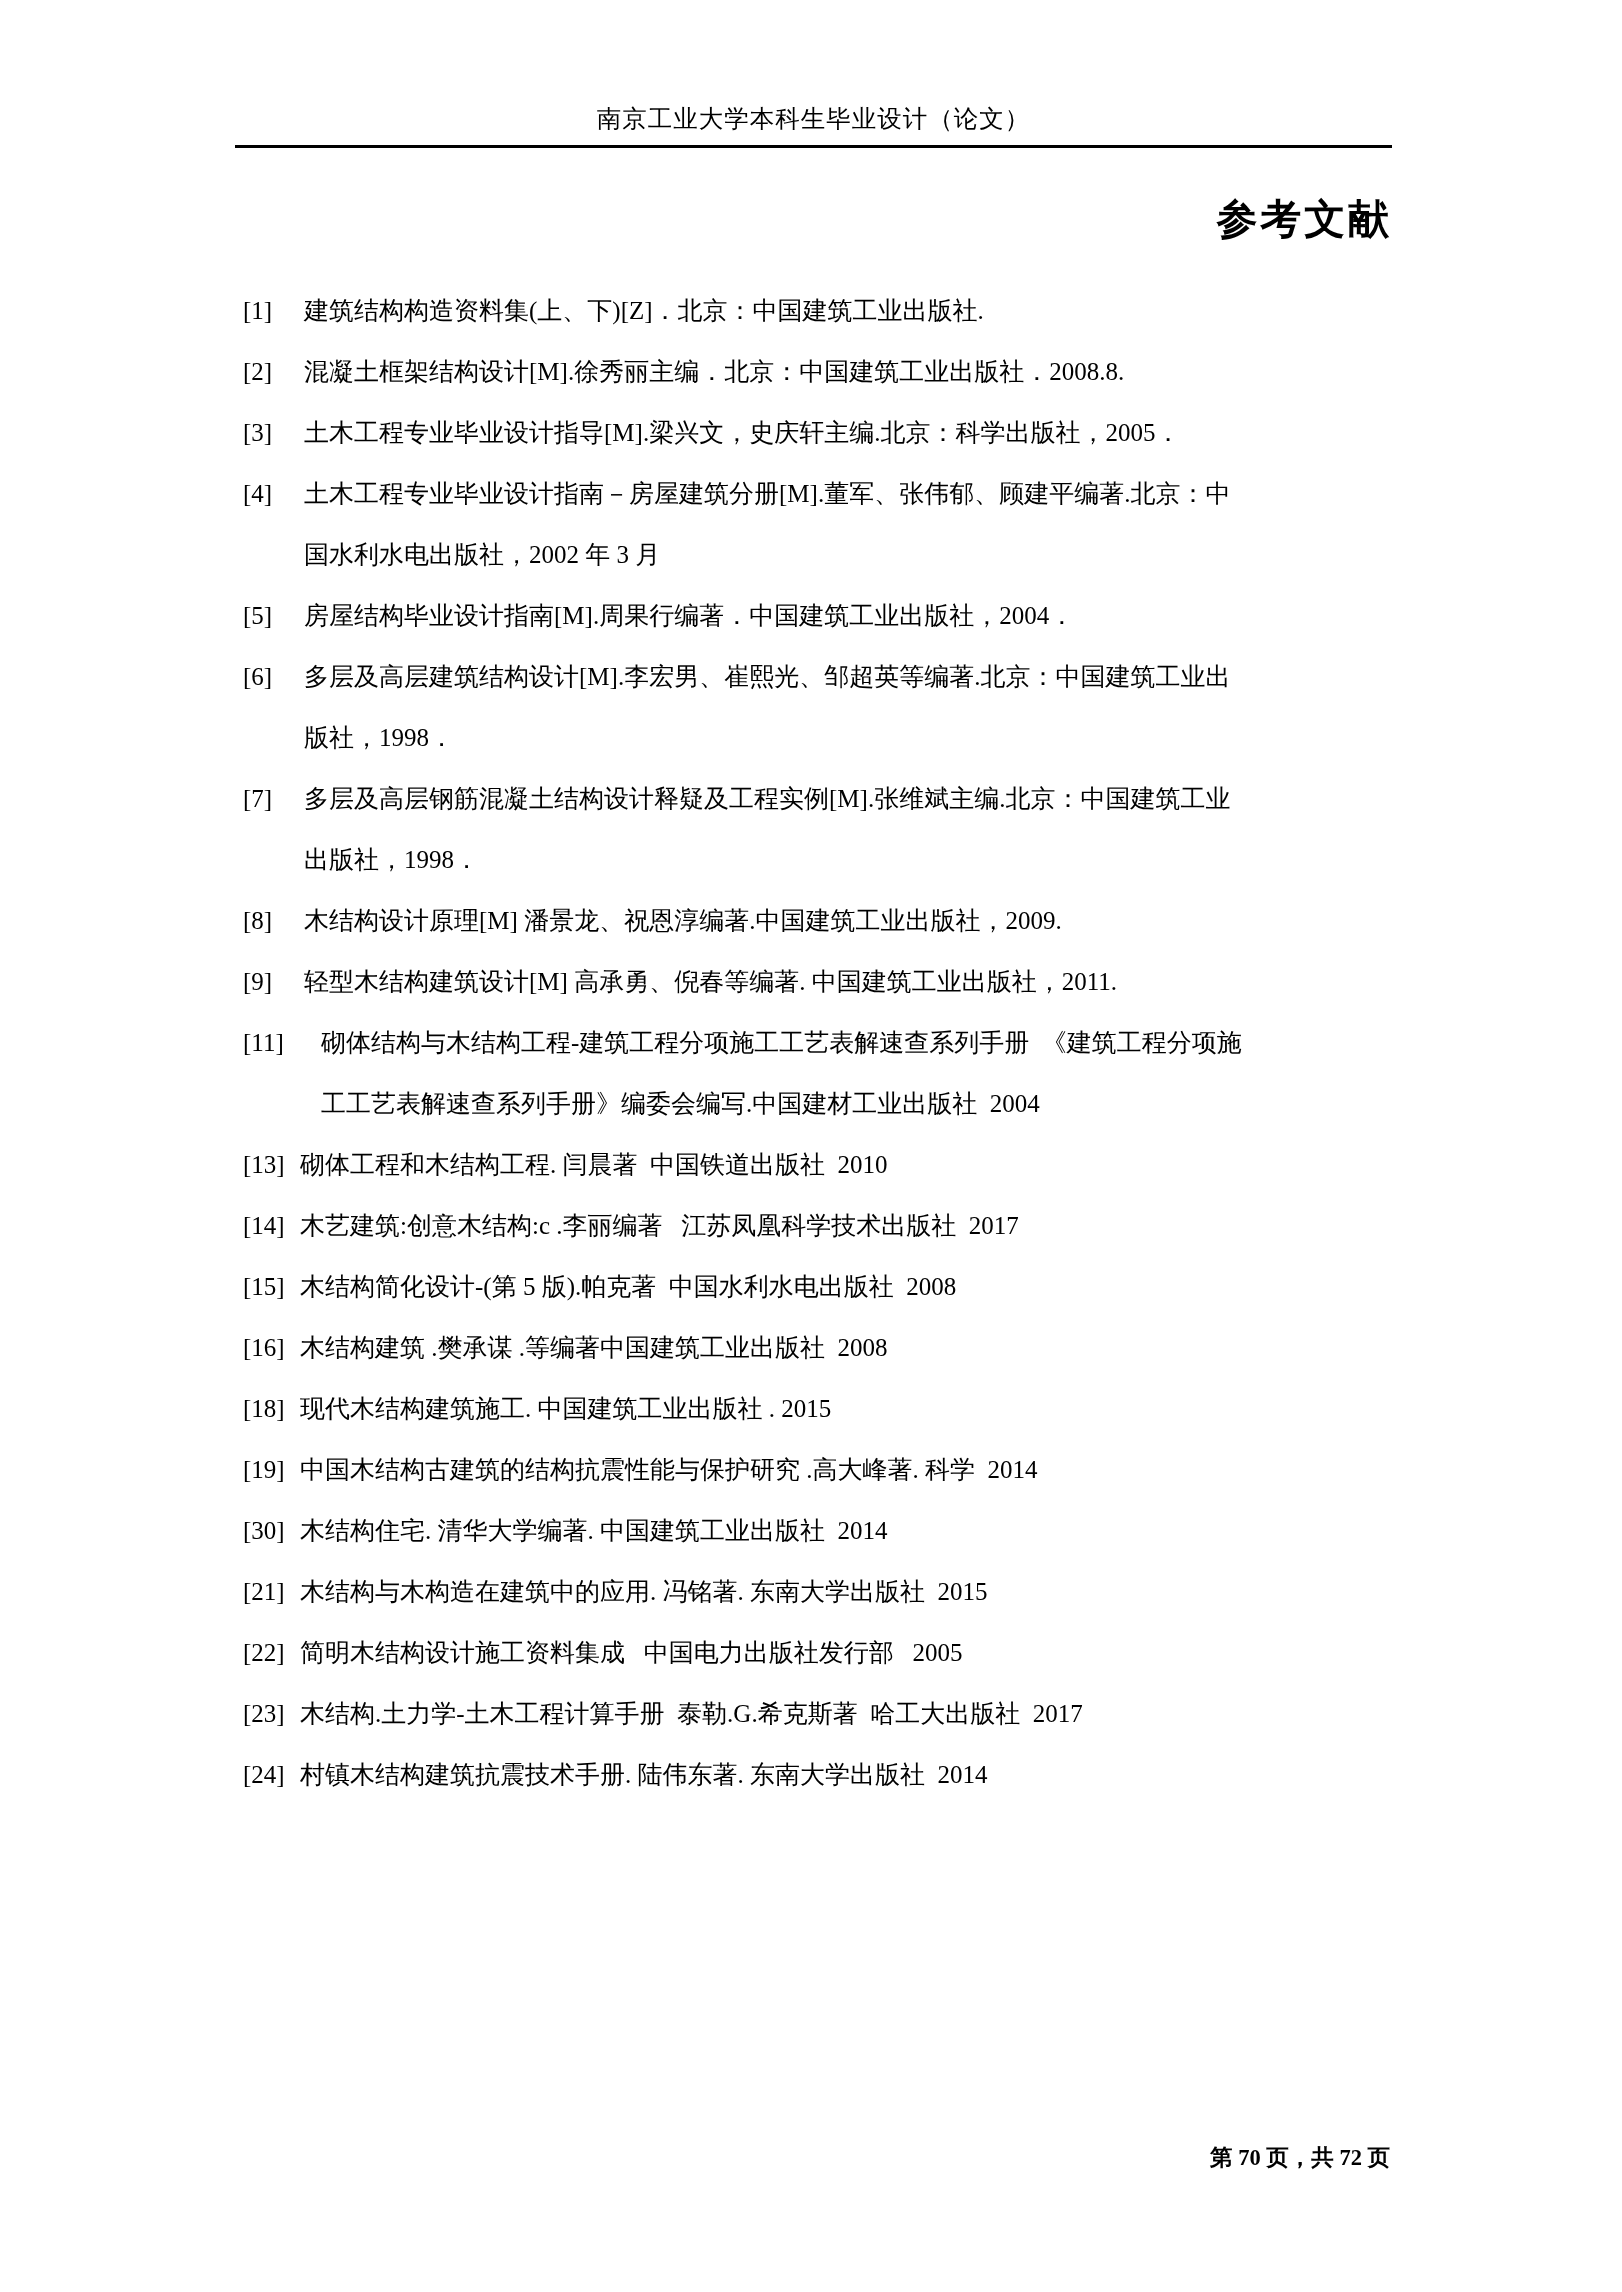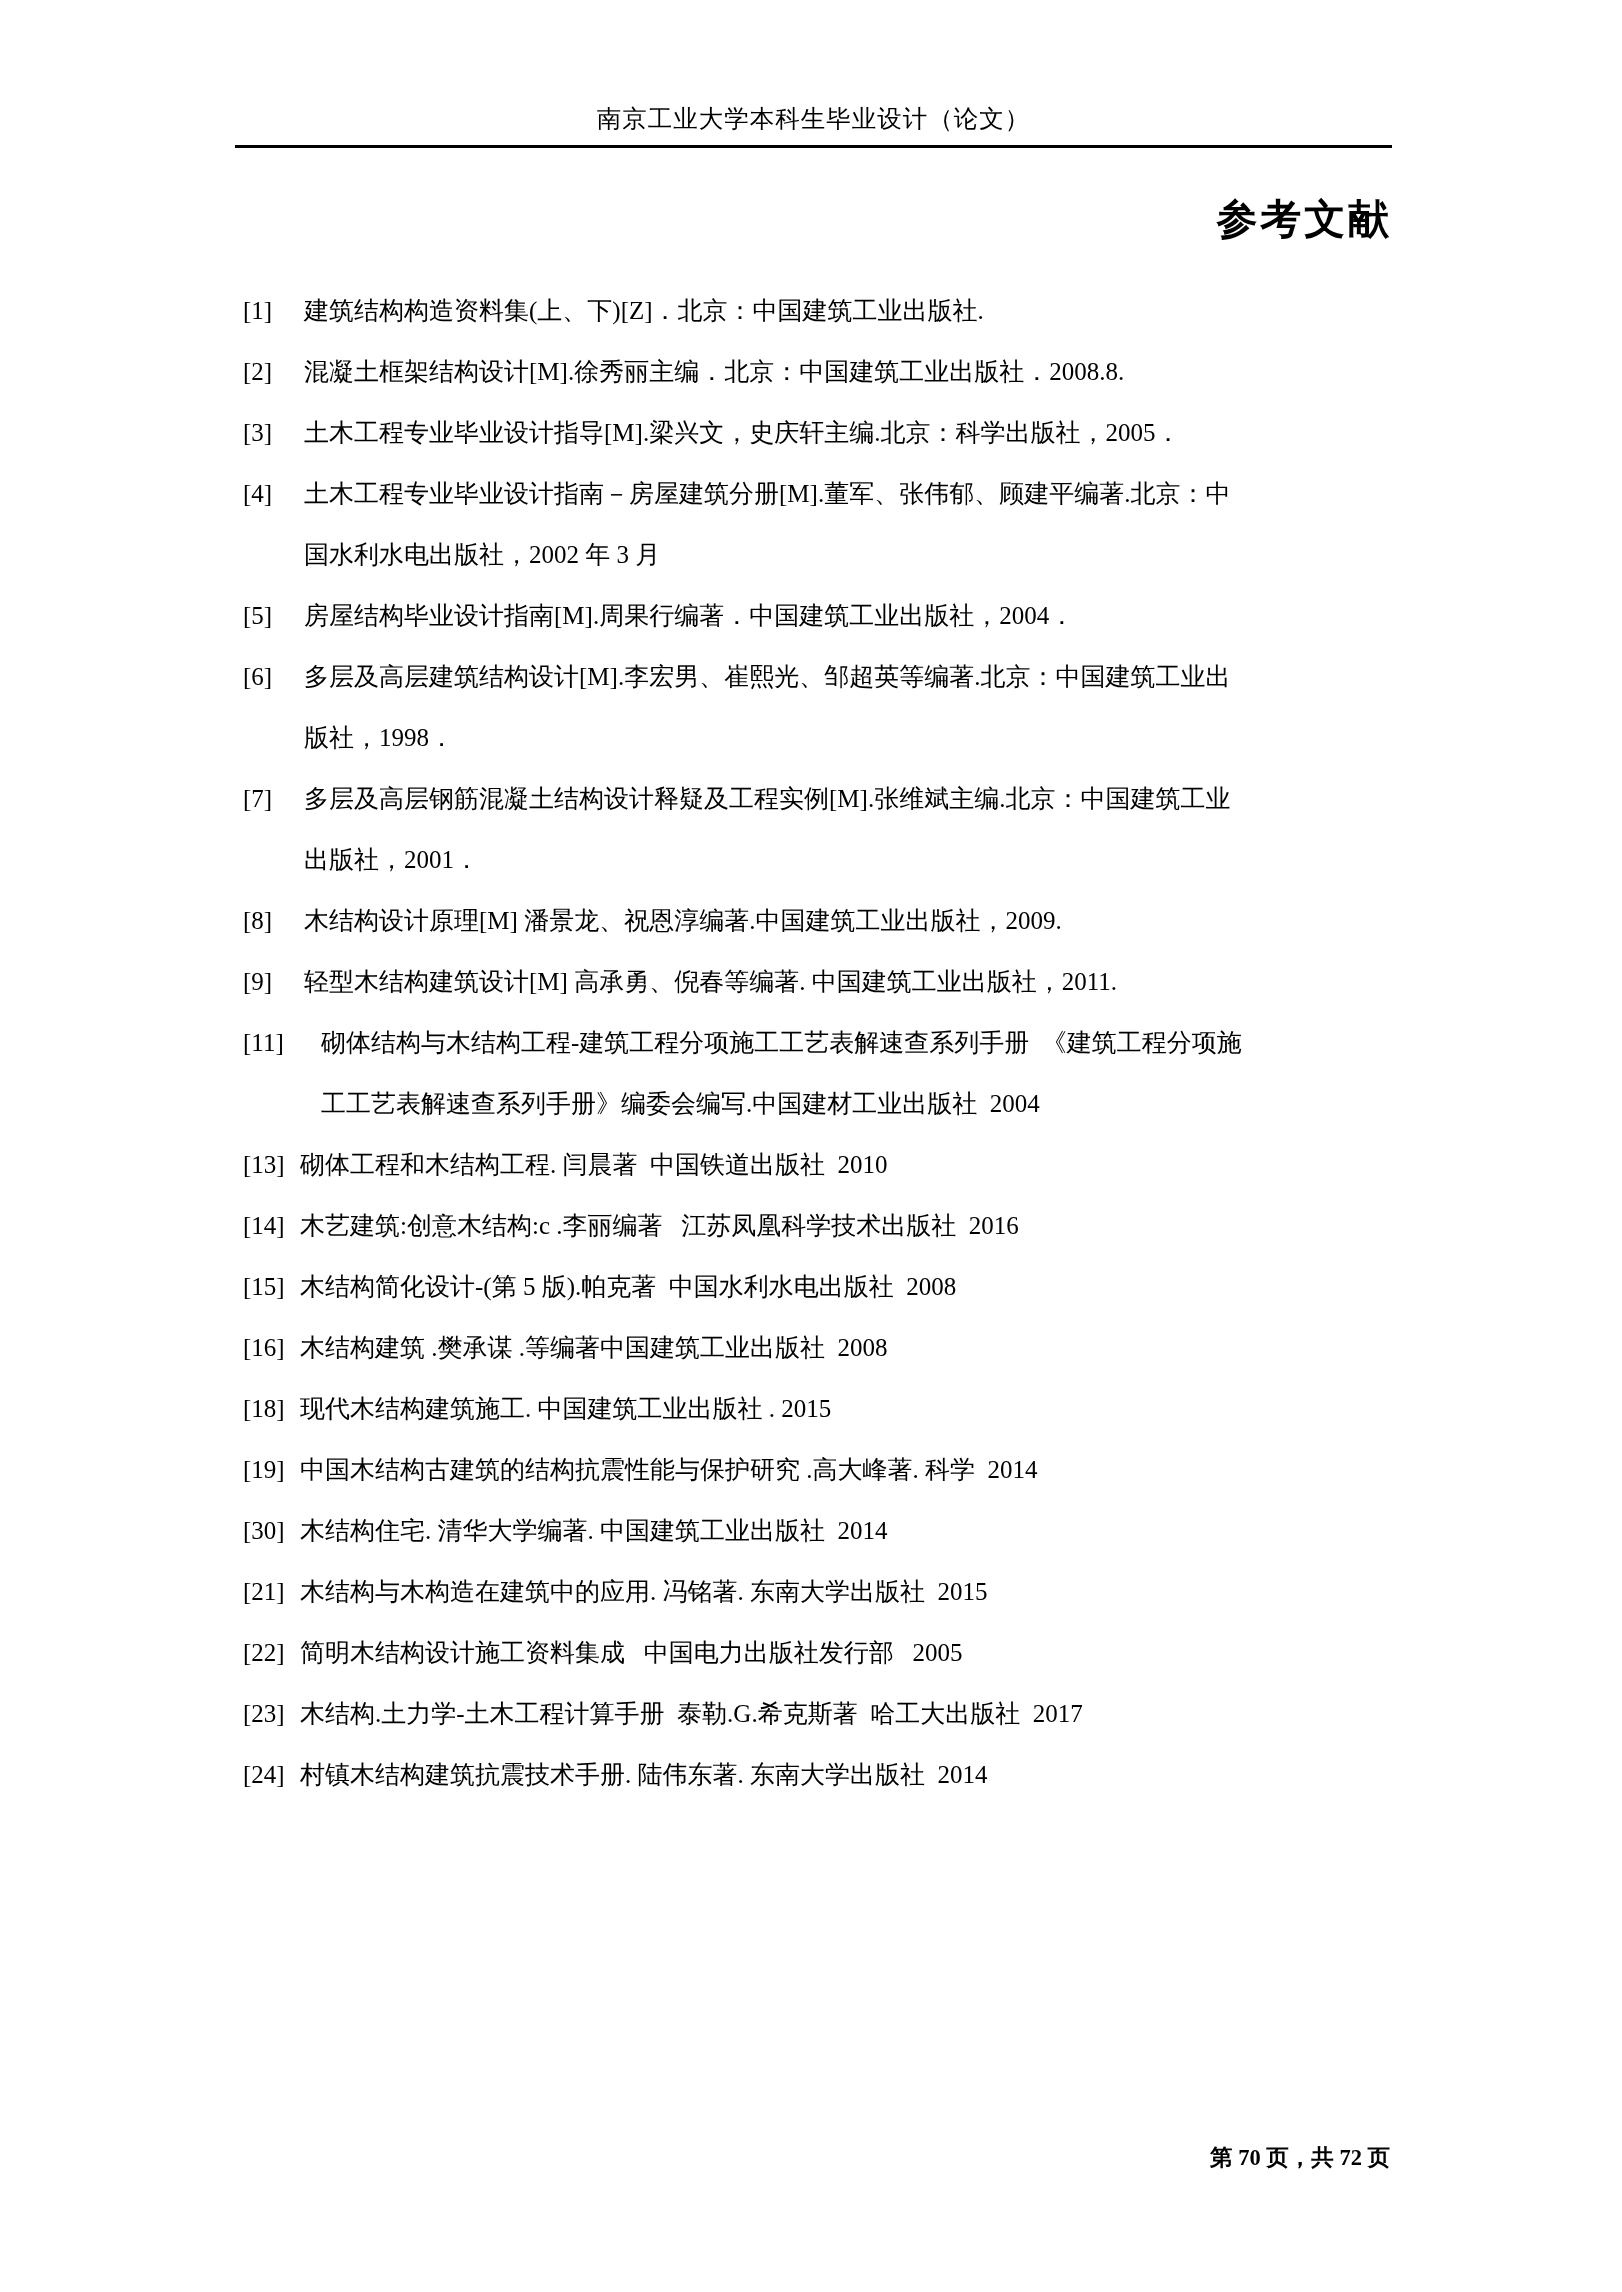--- a/index.html
+++ b/index.html
@@ -108,26 +108,26 @@
 
   <div class="title">参考文献</div>
 
   <div class="refs">
       <div class="ref ind"><span class="num">[1]</span><span class="txt hang"><span class="line2">建筑结构构造资料集(上、下)[Z]．北京：中国建筑工业出版社.</span></span></div>
       <div class="ref ind"><span class="num">[2]</span><span class="txt hang"><span class="line2">混凝土框架结构设计[M].徐秀丽主编．北京：中国建筑工业出版社．2008.8.</span></span></div>
       <div class="ref ind"><span class="num">[3]</span><span class="txt hang"><span class="line2">土木工程专业毕业设计指导[M].梁兴文，史庆轩主编.北京：科学出版社，2005．</span></span></div>
       <div class="ref ind"><span class="num">[4]</span><span class="txt hang"><span class="line2">土木工程专业毕业设计指南－房屋建筑分册[M].董军、张伟郁、顾建平编著.北京：中</span><span class="line2">国水利水电出版社，2002 年 3 月</span></span></div>
       <div class="ref ind"><span class="num">[5]</span><span class="txt hang"><span class="line2">房屋结构毕业设计指南[M].周果行编著．中国建筑工业出版社，2004．</span></span></div>
       <div class="ref ind"><span class="num">[6]</span><span class="txt hang"><span class="line2">多层及高层建筑结构设计[M].李宏男、崔熙光、邹超英等编著.北京：中国建筑工业出</span><span class="line2">版社，1998．</span></span></div>
-      <div class="ref ind"><span class="num">[7]</span><span class="txt hang"><span class="line2">多层及高层钢筋混凝土结构设计释疑及工程实例[M].张维斌主编.北京：中国建筑工业</span><span class="line2">出版社，2001．</span></span></div>
+      <div class="ref ind"><span class="num">[7]</span><span class="txt hang"><span class="line2">多层及高层钢筋混凝土结构设计释疑及工程实例[M].张维斌主编.北京：中国建筑工业</span><span class="line2">出版社，1998．</span></span></div>
       <div class="ref ind"><span class="num">[8]</span><span class="txt hang"><span class="line2">木结构设计原理[M] 潘景龙、祝恩淳编著.中国建筑工业出版社，2009.</span></span></div>
       <div class="ref ind"><span class="num">[9]</span><span class="txt hang"><span class="line2">轻型木结构建筑设计[M] 高承勇、倪春等编著. 中国建筑工业出版社，2011.</span></span></div>
       <div class="ref ind2"><span class="num">[11]</span><span class="txt hang"><span class="line2">砌体结构与木结构工程-建筑工程分项施工工艺表解速查系列手册  《建筑工程分项施</span><span class="line2">工工艺表解速查系列手册》编委会编写.中国建材工业出版社  2004</span></span></div>
       <div class="ref tight"><span class="num">[13]</span><span class="txt hang"><span class="line2">砌体工程和木结构工程. 闫晨著  中国铁道出版社  2010</span></span></div>
-      <div class="ref tight"><span class="num">[14]</span><span class="txt hang"><span class="line2">木艺建筑:创意木结构:c .李丽编著   江苏凤凰科学技术出版社  2016</span></span></div>
+      <div class="ref tight"><span class="num">[14]</span><span class="txt hang"><span class="line2">木艺建筑:创意木结构:c .李丽编著   江苏凤凰科学技术出版社  2017</span></span></div>
       <div class="ref tight"><span class="num">[15]</span><span class="txt hang"><span class="line2">木结构简化设计-(第 5 版).帕克著  中国水利水电出版社  2008</span></span></div>
       <div class="ref tight"><span class="num">[16]</span><span class="txt hang"><span class="line2">木结构建筑 .樊承谋 .等编著中国建筑工业出版社  2008</span></span></div>
       <div class="ref tight"><span class="num">[18]</span><span class="txt hang"><span class="line2">现代木结构建筑施工. 中国建筑工业出版社 . 2015</span></span></div>
       <div class="ref tight"><span class="num">[19]</span><span class="txt hang"><span class="line2">中国木结构古建筑的结构抗震性能与保护研究 .高大峰著. 科学  2014</span></span></div>
       <div class="ref tight"><span class="num">[30]</span><span class="txt hang"><span class="line2">木结构住宅. 清华大学编著. 中国建筑工业出版社  2014</span></span></div>
       <div class="ref tight"><span class="num">[21]</span><span class="txt hang"><span class="line2">木结构与木构造在建筑中的应用. 冯铭著. 东南大学出版社  2015</span></span></div>
       <div class="ref tight"><span class="num">[22]</span><span class="txt hang"><span class="line2">简明木结构设计施工资料集成   中国电力出版社发行部   2005</span></span></div>
       <div class="ref tight"><span class="num">[23]</span><span class="txt hang"><span class="line2">木结构.土力学-土木工程计算手册  泰勒.G.希克斯著  哈工大出版社  2017</span></span></div>
       <div class="ref tight"><span class="num">[24]</span><span class="txt hang"><span class="line2">村镇木结构建筑抗震技术手册. 陆伟东著. 东南大学出版社  2014</span></span></div>
     </div>

